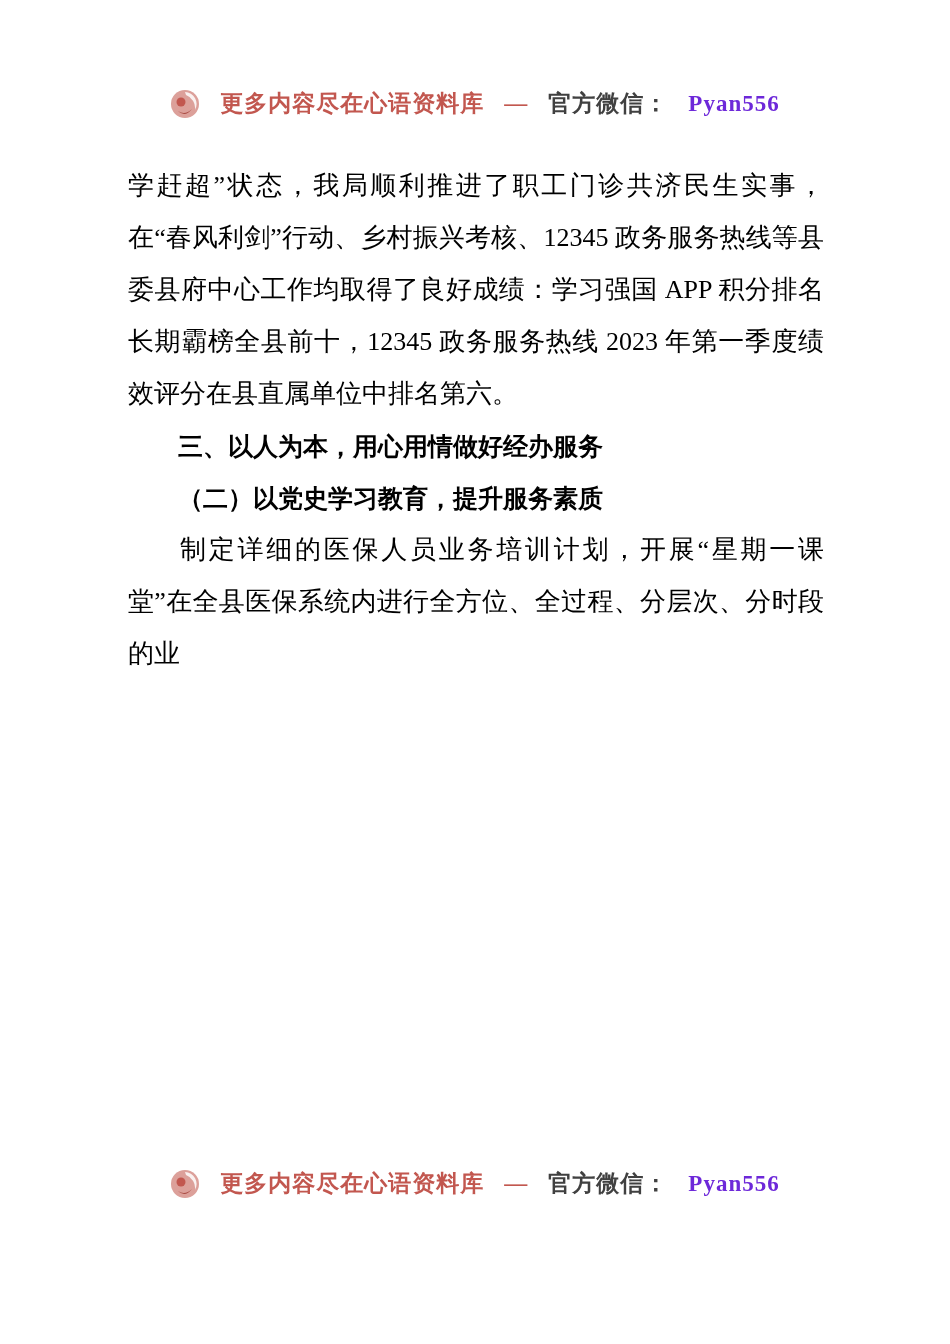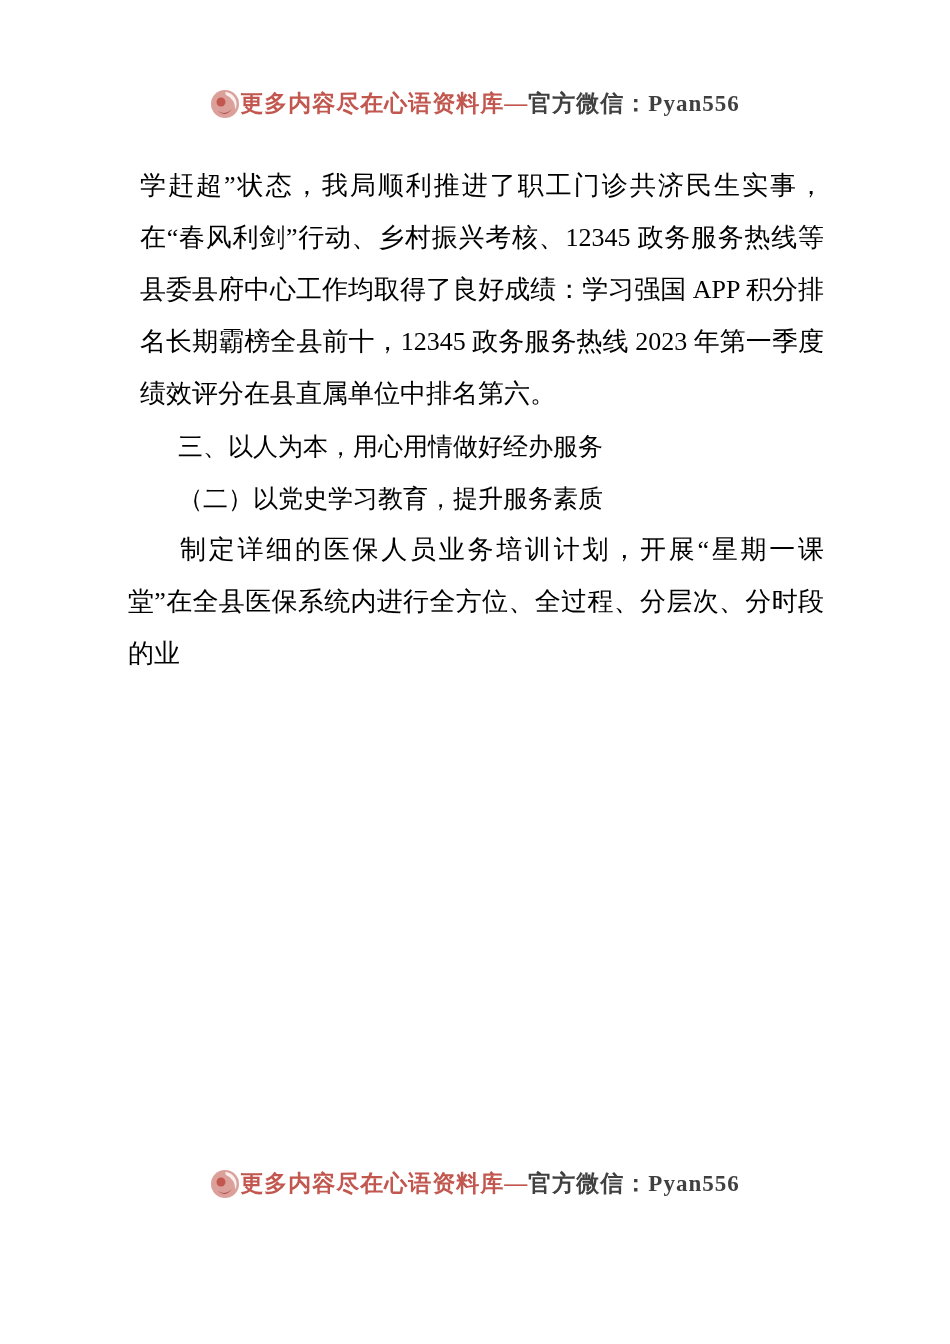--- a/index.html
+++ b/index.html
@@ -15,54 +15,54 @@
     color: #000000;
     overflow: hidden;
   }
   .watermark {
     position: absolute;
     left: 0;
     width: 100%;
     display: flex;
     align-items: center;
     justify-content: center;
-    gap: 0;
+    gap: 20px;
     font-size: 23px;
     font-weight: bold;
     letter-spacing: 1px;
     white-space: nowrap;
   }
   .watermark.top { top: 88px; }
   .watermark.bottom { top: 1168px; }
   .wm-logo {
     width: 30px;
     height: 30px;
     flex: 0 0 auto;
   }
   .wm-brand { color: #c2574f; }
   .wm-dash { color: #c2574f; }
   .wm-label { color: #404040; }
-  .wm-id { color: #404040; }
+  .wm-id { color: #6d28d9; }
   .doc {
     position: absolute;
     top: 160px;
     left: 128px;
     width: 696px;
     font-size: 26px;
     line-height: 52px;
     text-align: justify;
   }
   .para {
     margin: 0;
     text-indent: 2em;
   }
-  .para.no-indent { text-indent: 0; margin-left: 12px; }
+  .para.no-indent { text-indent: 0; }
   .heading {
     margin: 0;
-    font-weight: normal;
+    font-weight: bold;
     text-indent: 2em;
     text-align: left;
     font-family: "Liberation Sans", "DejaVu Sans", sans-serif;
     font-size: 25px;
   }
 </style>
 </head>
 <body>
 
 <div class="watermark top">

